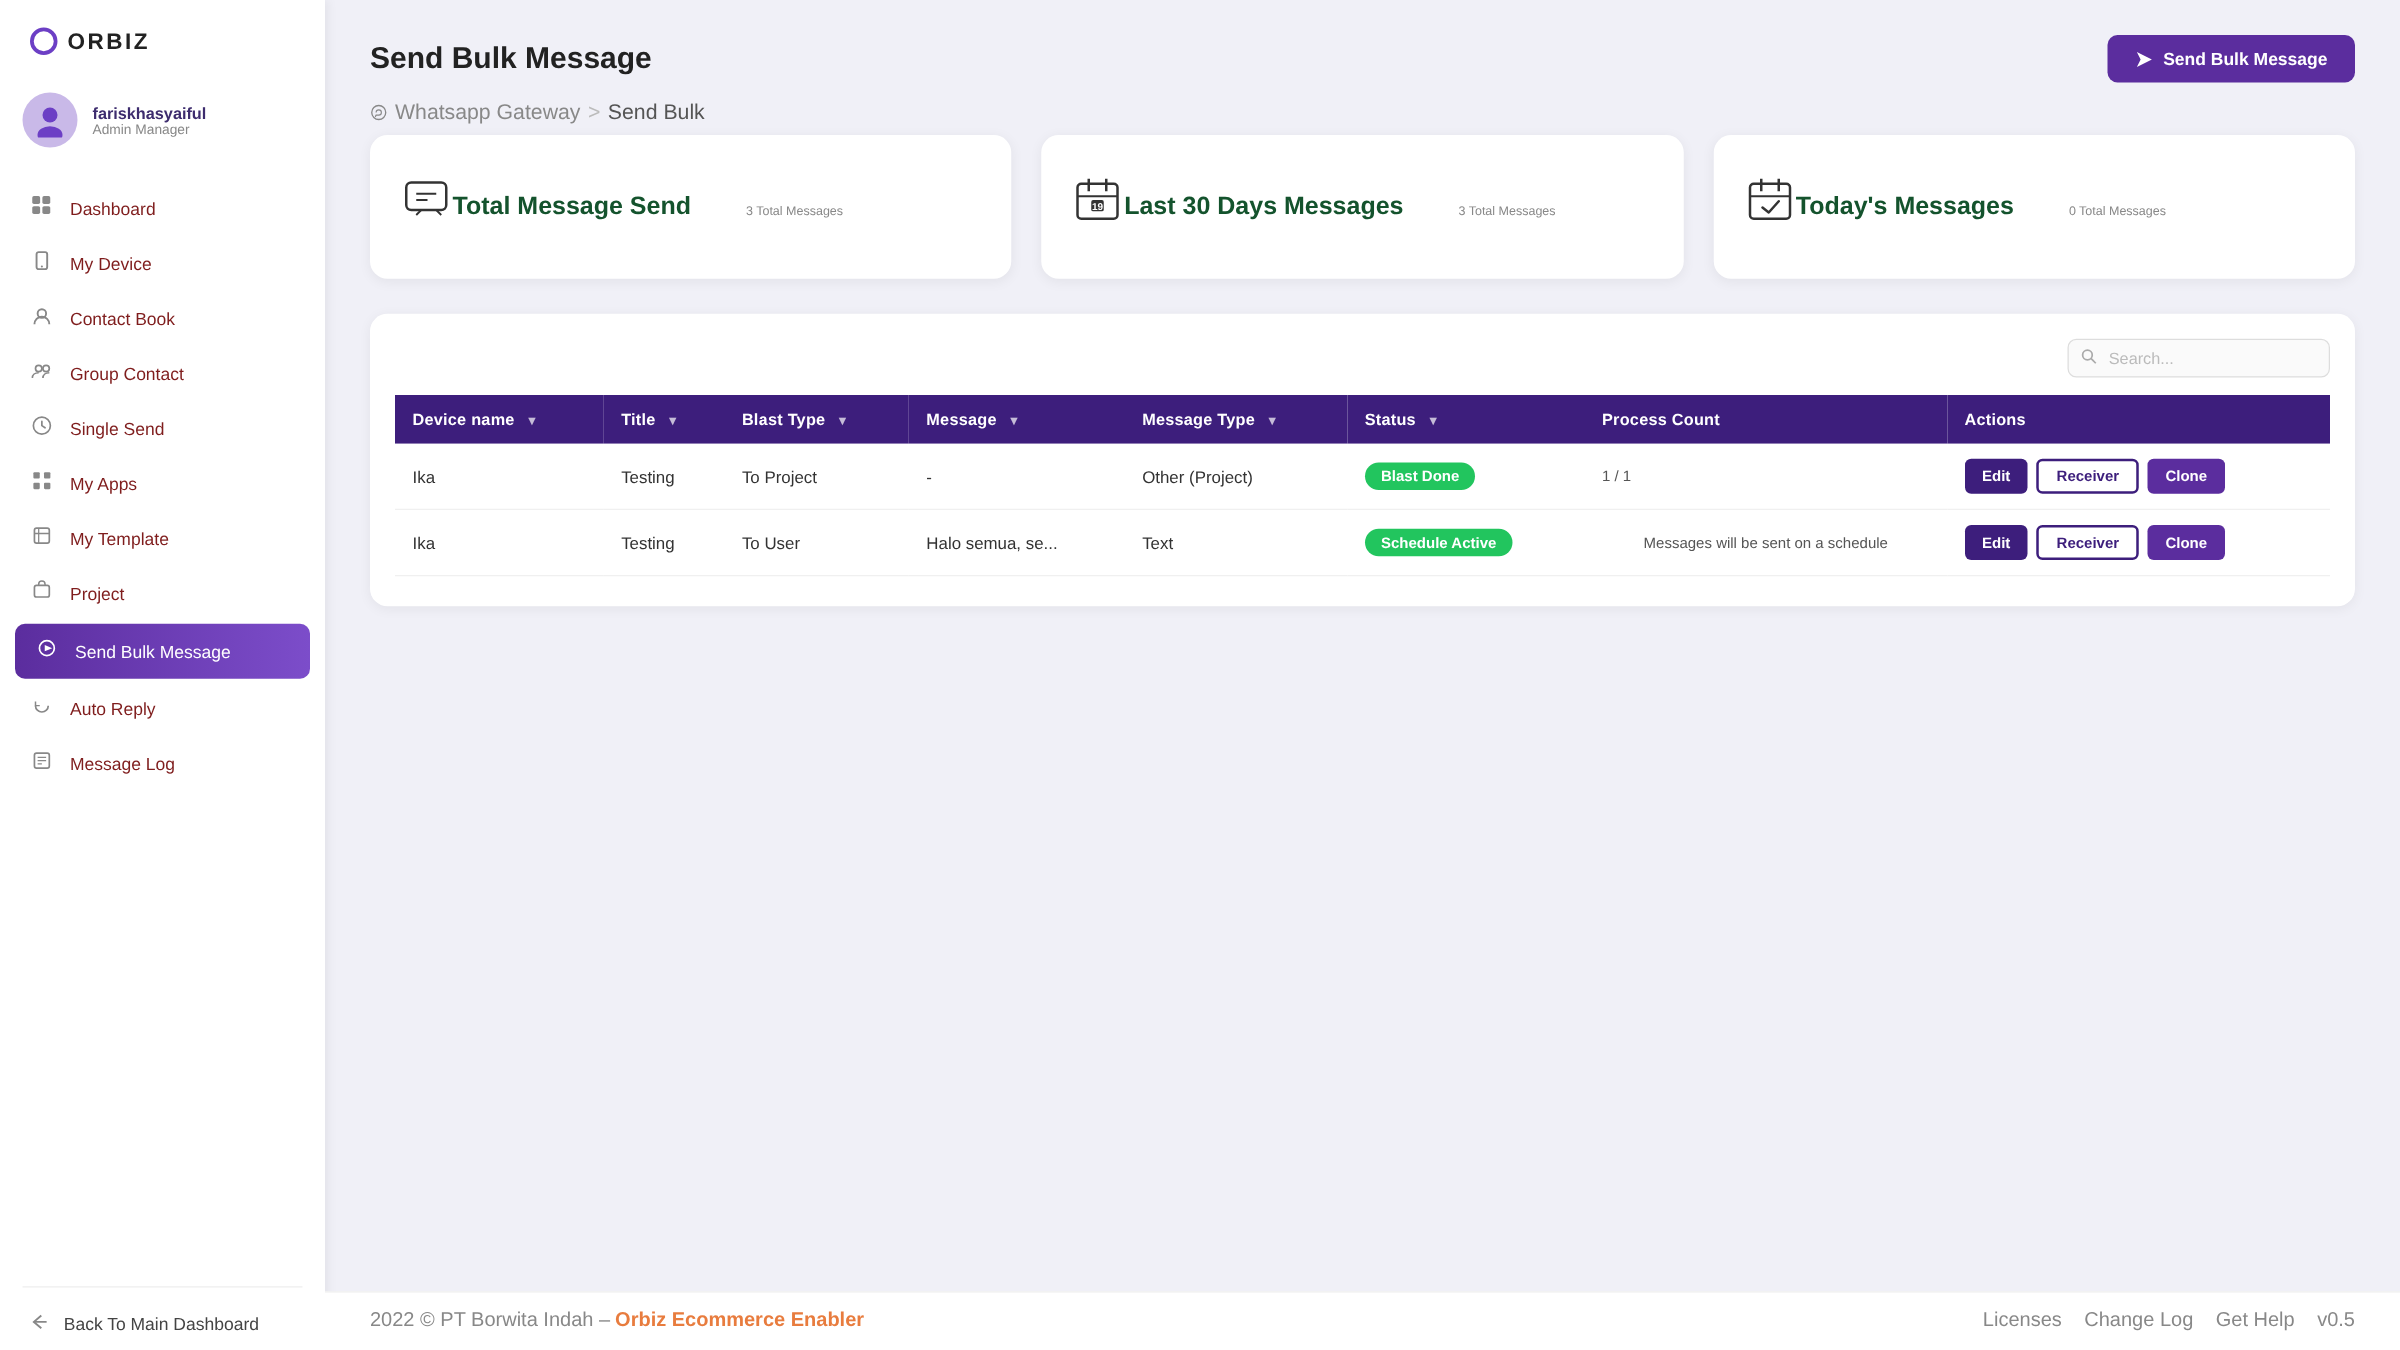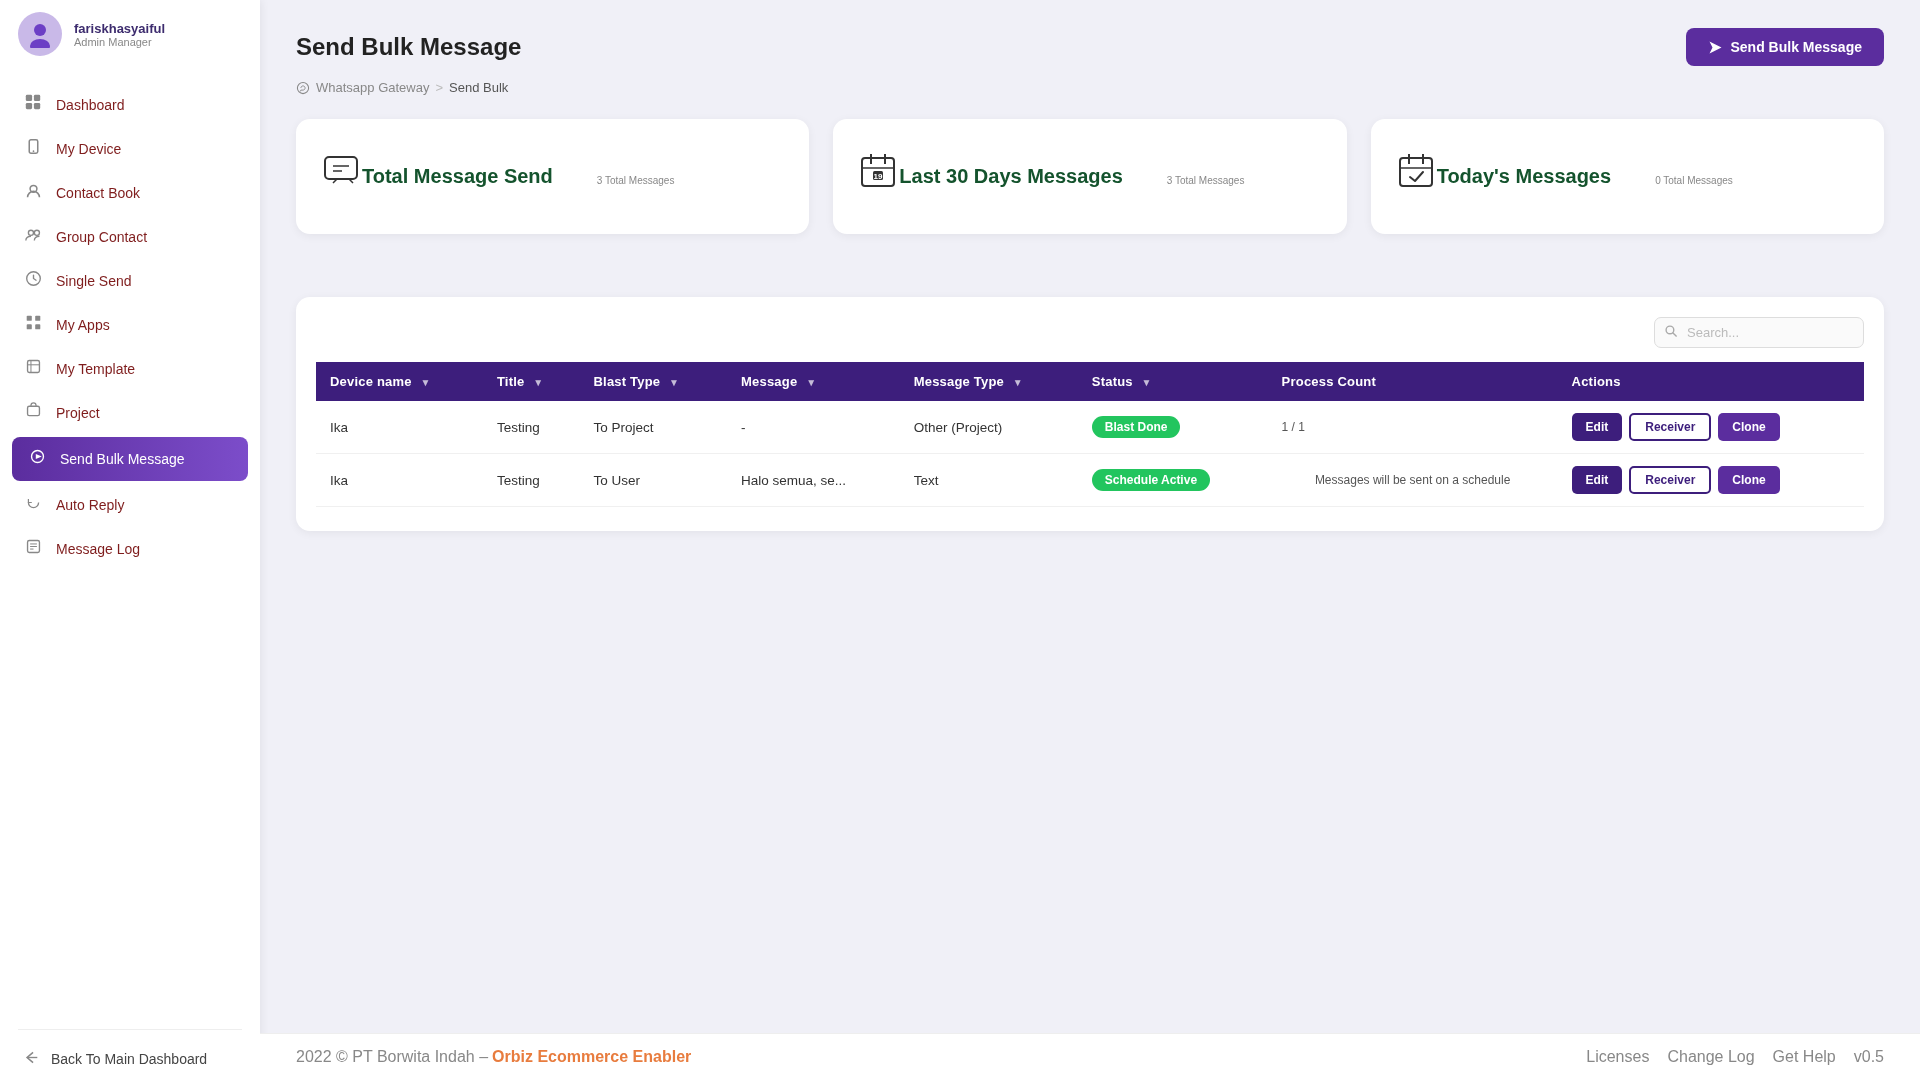--- a/index.html
+++ b/index.html
@@ -143,23 +143,23 @@
       display: flex;
       align-items: center;
       gap: 8px;
     }
 
     
     .breadcrumb {
       display: flex;
       align-items: center;
       gap: 6px;
-      font-size: 13px;
+      font-size: 17px;
       color: #888;
-      margin-bottom: 24px;
+      margin-bottom: 8px;
     }
     .breadcrumb-link { color: #888; }
     .breadcrumb-sep { color: #bbb; }
     .breadcrumb-current { color: #555; }
 
     
     .stats-row {
       display: flex;
       gap: 24px;
       margin-bottom: 28px;
@@ -191,21 +191,20 @@
       color: #888;
       margin-left: 44px;
     }
 
     
     .table-section {
       background: #fff;
       border-radius: 14px;
       padding: 20px 20px 24px 20px;
       box-shadow: 0 2px 10px rgba(0,0,0,0.06);
-      margin-top: 35px;
     }
     .table-toolbar {
       display: flex;
       justify-content: flex-end;
       margin-bottom: 14px;
     }
     .search-wrapper {
       position: relative;
       display: flex;
       align-items: center;
@@ -331,20 +330,24 @@
       display: flex;
       flex-direction: column;
     }
   </style>
 </head>
 <body>
 
 <div class="app-wrapper">
 
   <aside class="sidebar">
+    <div class="sidebar-logo">
+      <span class="logo-circle"></span>
+      <span class="logo-text">ORBIZ</span>
+    </div>
 
     <div class="sidebar-user">
       <div class="user-avatar">
         <svg width="28" height="28" viewBox="0 0 28 28" fill="none">
           <circle cx="14" cy="10" r="6" fill="#6c3fc5"></circle>
           <ellipse cx="14" cy="26" rx="10" ry="7" fill="#6c3fc5"></ellipse>
         </svg>
       </div>
       <div class="user-info">
         <div class="user-name">fariskhasyaiful</div>

